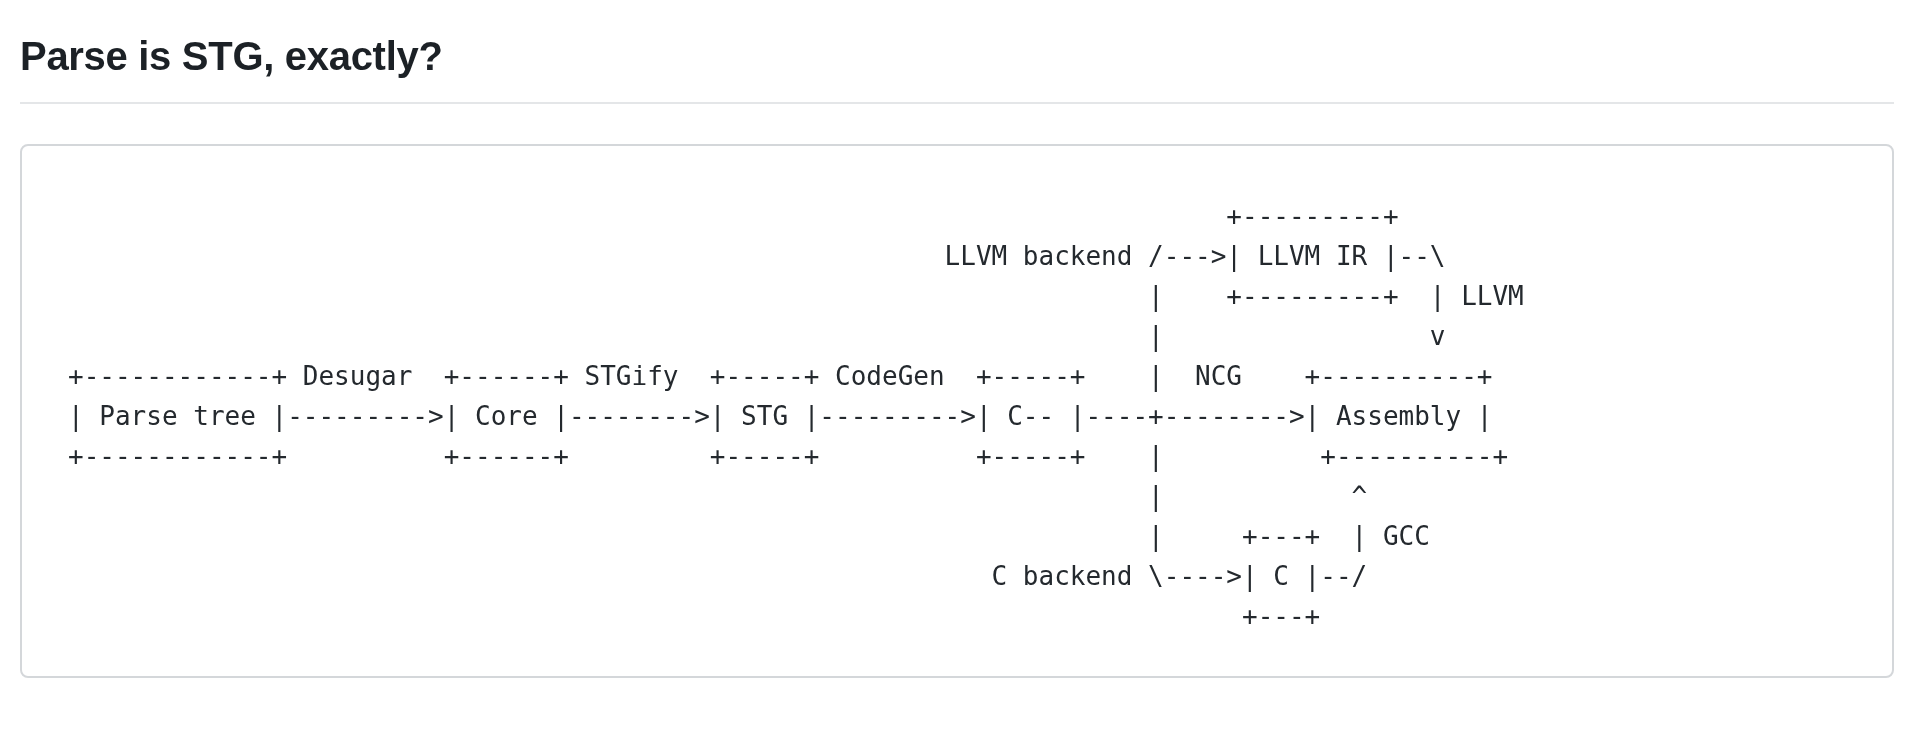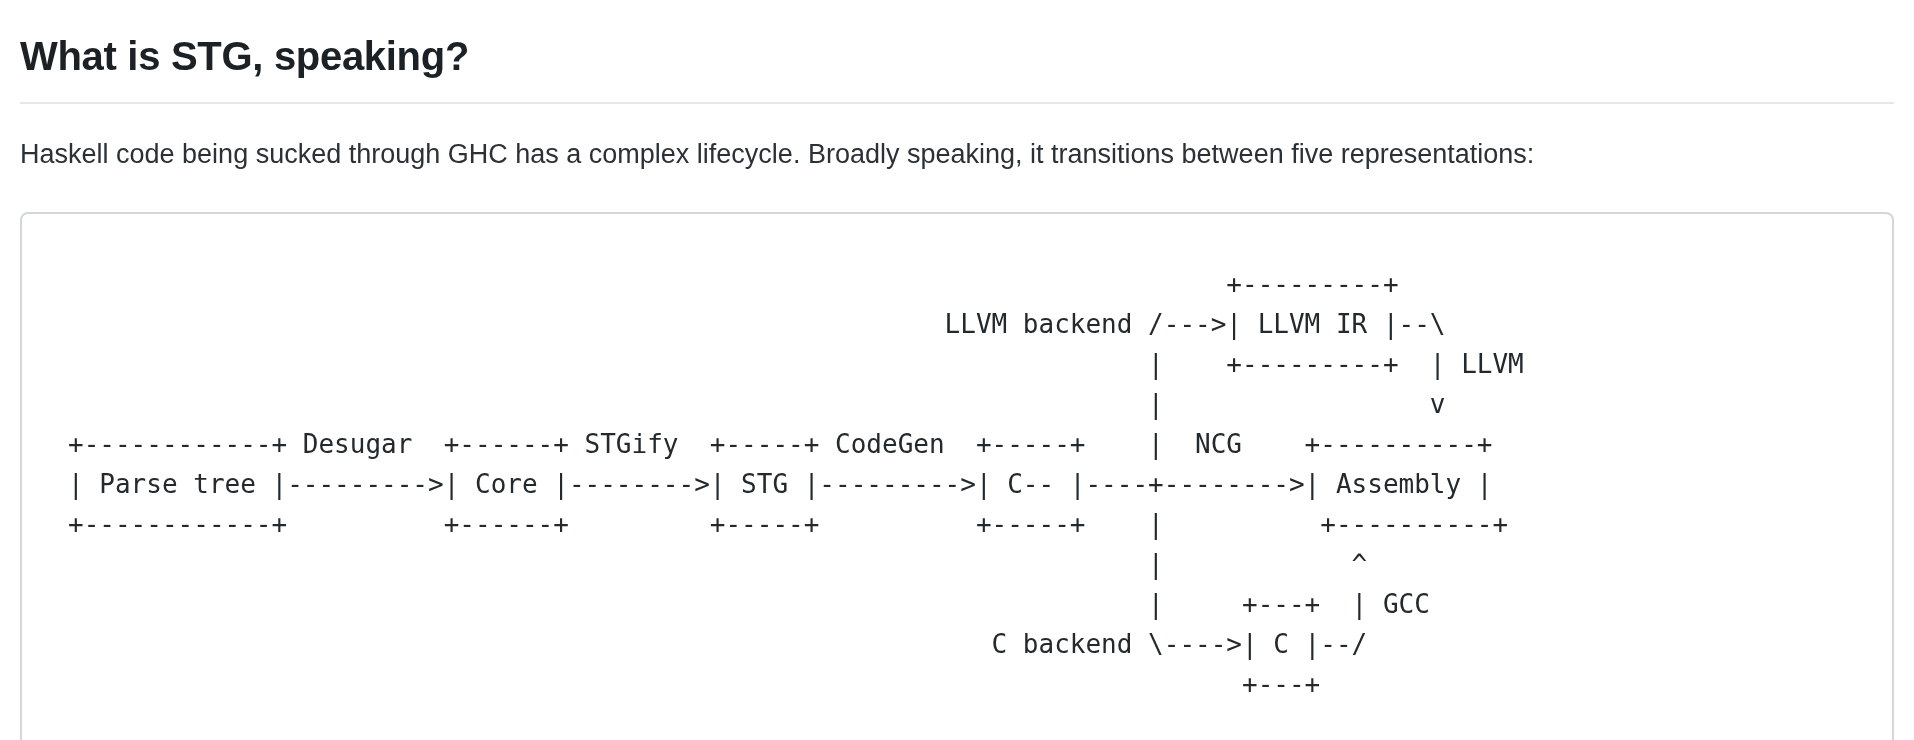--- a/index.html
+++ b/index.html
@@ -53,25 +53,24 @@
   pre.codeblock code {
     font-family: inherit;
     font-size: inherit;
   }
 </style>
 </head>
 <body>
 
 <div class="page">
 
-  <h1 class="title">What is STG, speaking?</h1>
+  <h1 class="title">Parse is STG, exactly?</h1>
 
   <hr class="rule">
 
-  <p class="intro">Haskell code being sucked through GHC has a complex lifecycle. Broadly speaking, it transitions between five representations:</p>
 
   <pre class="codeblock"><code>                                                                          +---------+
                                                         LLVM backend /---&gt;| LLVM IR |--\
                                                                      |    +---------+  | LLVM
                                                                      |                 v
 +------------+ Desugar  +------+ STGify  +-----+ CodeGen  +-----+    |  NCG    +----------+
 | Parse tree |---------&gt;| Core |--------&gt;| STG |---------&gt;| C-- |----+--------&gt;| Assembly |
 +------------+          +------+         +-----+          +-----+    |          +----------+
                                                                      |            ^
                                                                      |     +---+  | GCC

